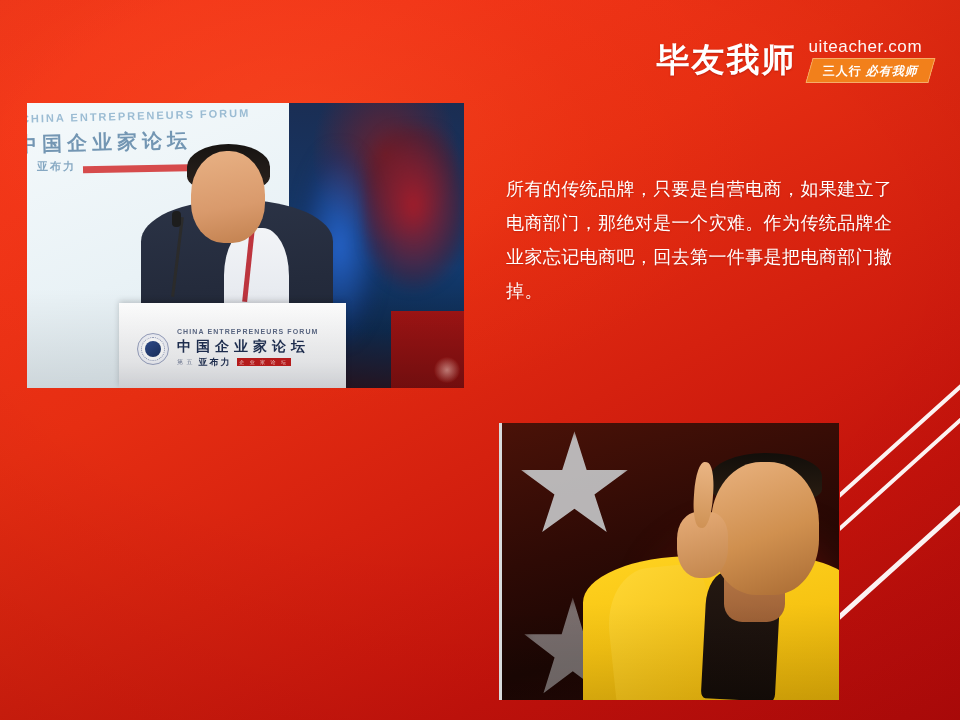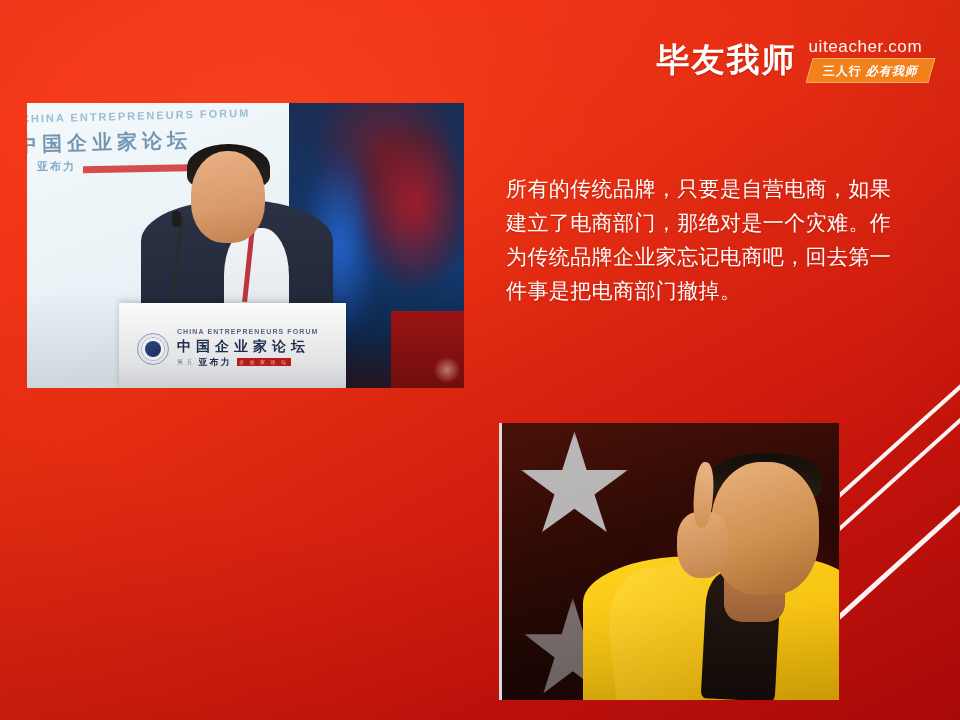--- a/index.html
+++ b/index.html
@@ -348,21 +348,21 @@
   .photo .grain {
     position: absolute; inset: 0;
     background: linear-gradient(0deg, rgba(0,0,0,.10) 0%, rgba(0,0,0,0) 35%);
     pointer-events: none;
   }
 
   
   .quote {
     position: absolute;
     color: #FFFFFF;
-    font-size: 21px;
+    font-size: 18px;
     line-height: 34px;
     letter-spacing: .4px;
     text-shadow: 0 1px 2px rgba(120,10,0,.30);
   }
   #quote-right {
     left: 506px;
     top: 172px;
     width: 404px;
   }
   #quote-left {

